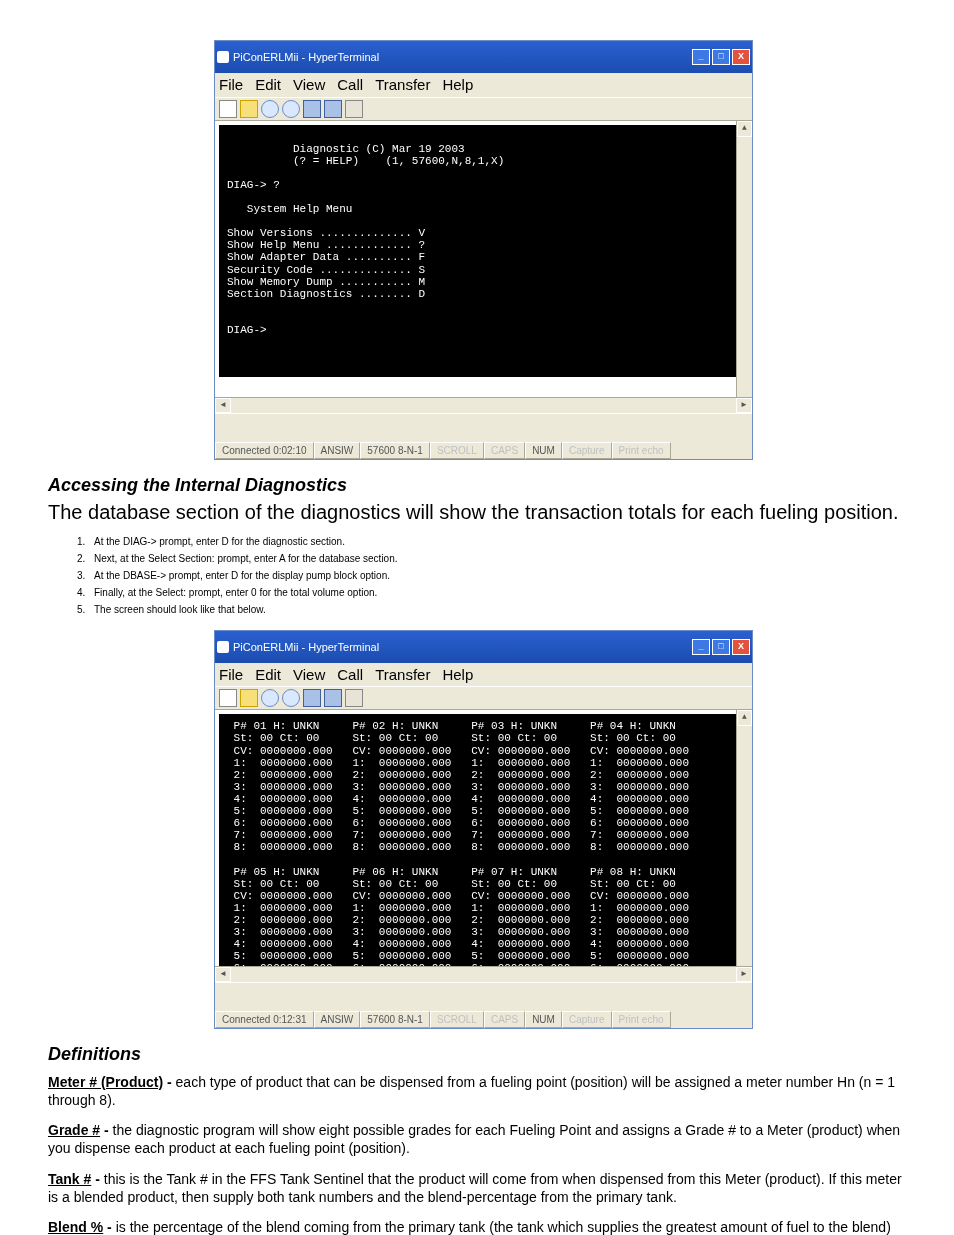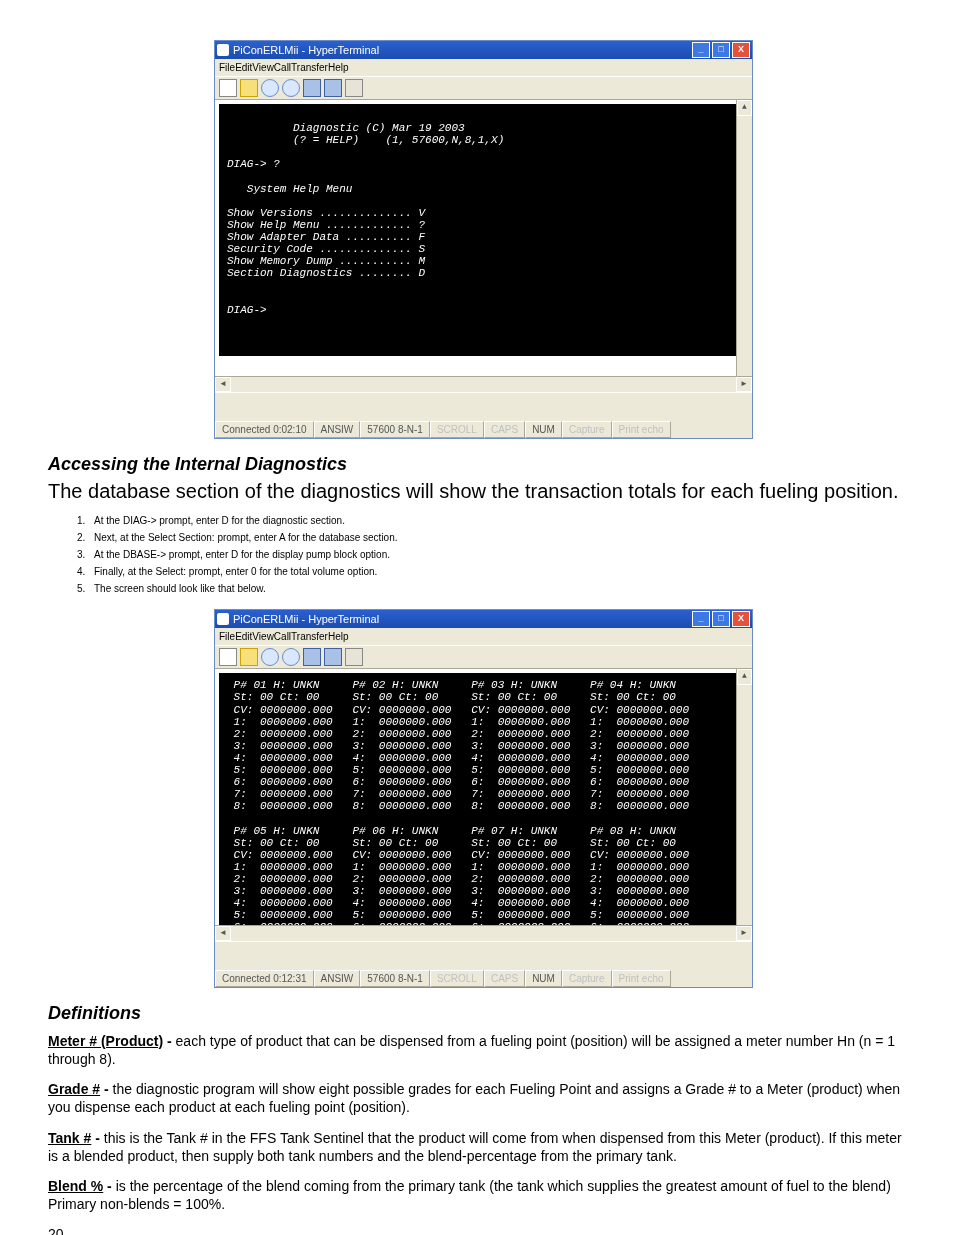--- a/index.html
+++ b/index.html
@@ -12,46 +12,46 @@
     box-sizing: border-box;
     line-height: 1.3;
   }
   .term-window {
     width: 537px;
     margin: 0 0 14px 166px;
     border: 1px solid #6b8cc7;
     background: #ece9d8;
   }
   .titlebar {
-    height: 18px;
+    height: 32px;
     background: linear-gradient(#2a60d0,#1b4db0);
     color: #fff;
     font-size: 11px;
     display: flex;
     align-items: center;
     padding: 0 2px;
     justify-content: space-between;
     font-family: Tahoma, sans-serif;
   }
   .titlebar-left { display:flex; align-items:center; gap:4px;}
   .titlebar-icon {
     width:12px;height:12px;background:#fff;border-radius:2px;display:inline-block;
   }
   .win-btns { display:flex; gap:2px;}
   .win-btn {
     width:16px;height:14px;border:1px solid #fff;font-size:9px;line-height:12px;text-align:center;
     background:#3d78e3;color:#fff;font-weight:bold;font-family:Arial;
   }
   .win-btn.close{background:#e2523c;}
   .menubar {
-    font-size: 10px;
+    font-size: 15px;
     padding: 2px 4px;
     background:#ece9d8;
     display:flex;
-    gap:0;
+    gap:12px;
     font-family: Tahoma, sans-serif;
   }
   .toolbar {
     padding:2px 4px;
     background:#ece9d8;
     border-top:1px solid #fff;
     border-bottom:1px solid #aca899;
     display:flex;
     gap:3px;
   }
@@ -75,21 +75,20 @@
   .term-body.h1{height:268px;}
   .term-body.h2{height:248px;}
   .term-black {
     background:#000;
     color:#fff;
     padding:6px 8px;
     white-space:pre;
     line-height:1.1;
     min-height:240px;
     font-size:11px;
-    font-style:italic;
   }
   .term-black.h2{min-height:218px;}
   .vscroll{
     position:absolute;right:0;top:0;bottom:0;width:15px;
     background:#ece9d8;border-left:1px solid #aca899;
   }
   .vscroll .arr{height:14px;background:#ece9d8;border:1px solid #fff;font-size:8px;text-align:center;line-height:12px;color:#555;}
   .hscroll{
     height:15px;background:#ece9d8;border-top:1px solid #aca899;position:relative;
   }

